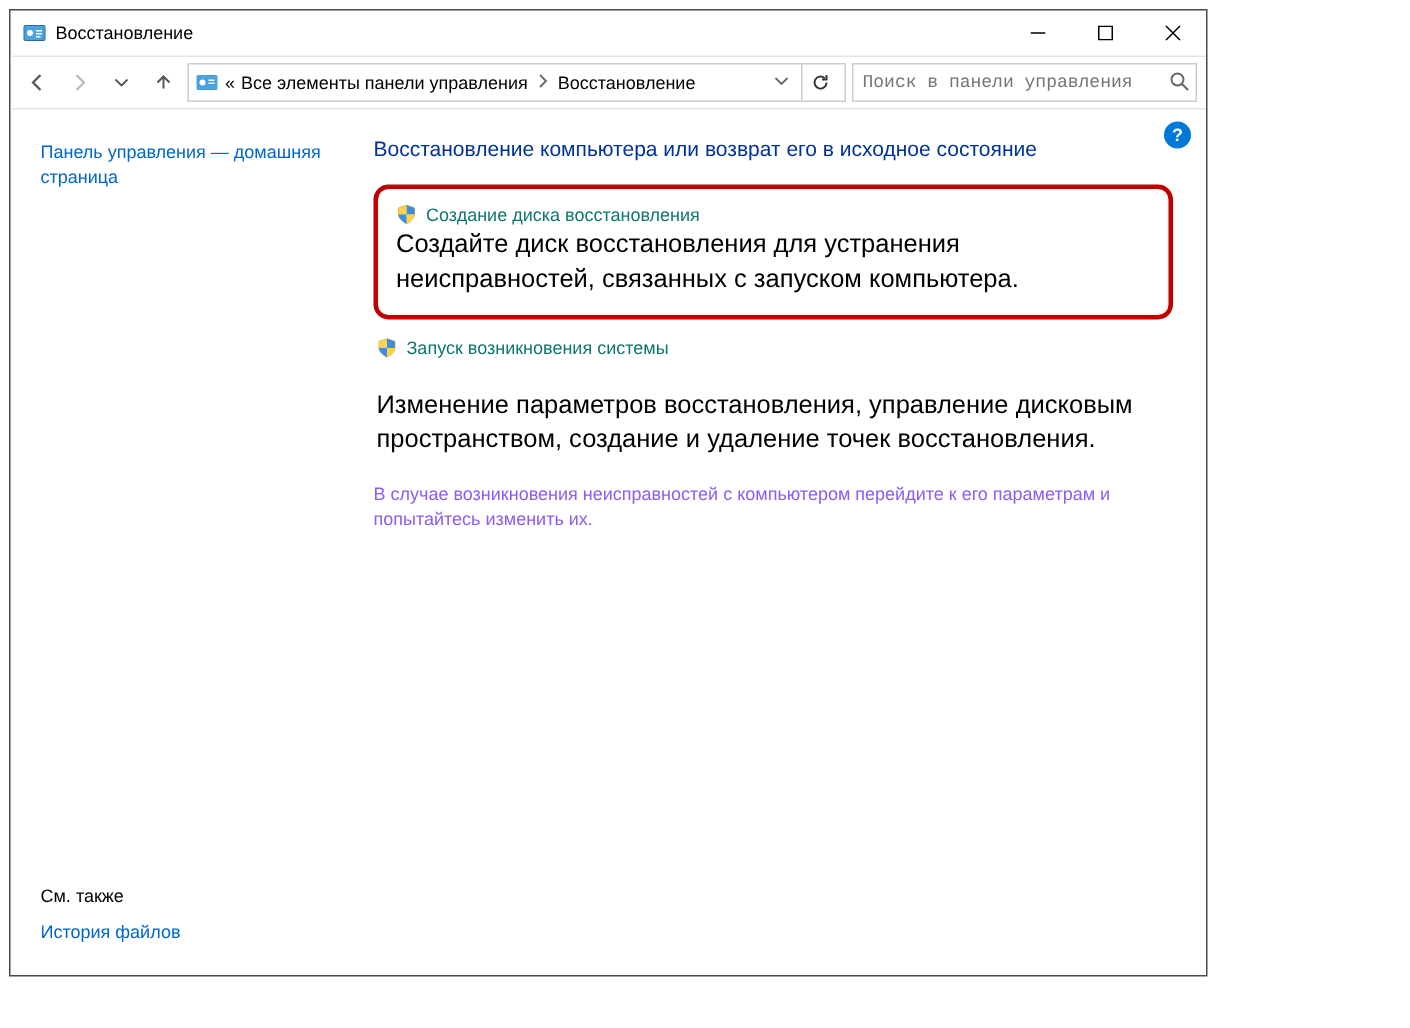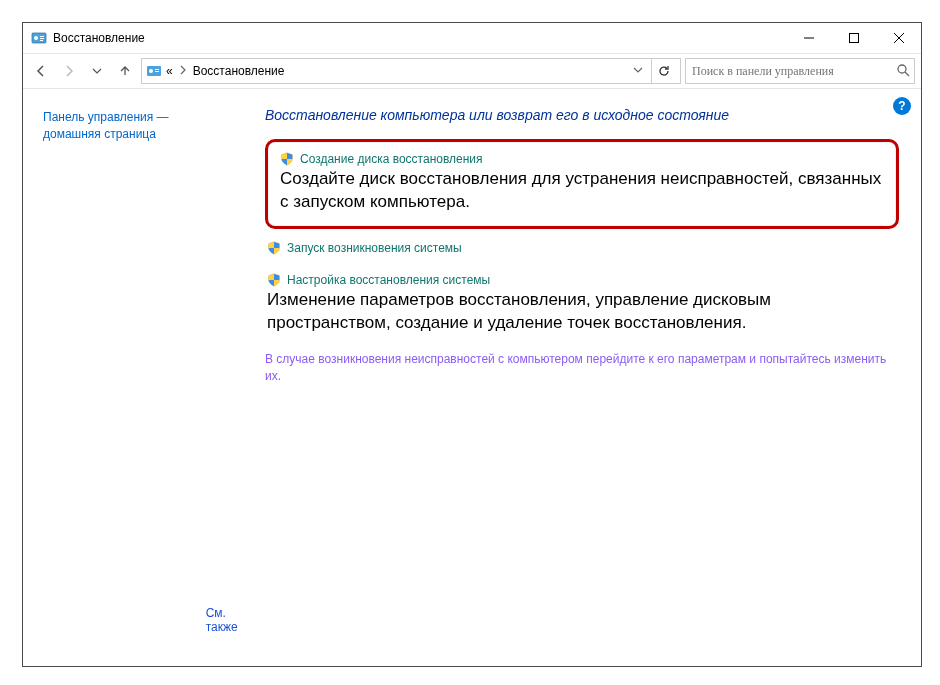--- a/index.html
+++ b/index.html
@@ -4,23 +4,23 @@
 <style>
   html, body {
     margin: 0;
     padding: 0;
     font-family: "Segoe UI", Tahoma, sans-serif;
     font-size: 12px;
     color: #000;
     background: #fff;
   }
   .window {
-    width: 900px;
+    width: 799px;
     height: 645px;
-    margin: 22px;
+    margin: 6px;
     border: 1px solid #4a4a4a;
     background: #fff;
     display: flex;
     flex-direction: column;
     box-sizing: border-box;
   }
   
   .titlebar {
     height: 30px;
     display: flex;
@@ -103,49 +103,49 @@
     display: flex;
     align-items: center;
     padding: 0 4px;
   }
   .searchbox input {
     border: none;
     outline: none;
     flex: 1;
     font-size: 12px;
     color: #8b5cf6;
-    font-family: Liberation Serif, serif;
+    font-family: Liberation Mono, monospace;
   }
   .searchbox .s-icon {
     color: #555;
   }
   
   .body {
     flex: 1;
     display: flex;
     min-height: 0;
   }
   .leftpane {
     width: 200px;
     padding: 20px 12px 12px 20px;
     display:flex;
-    flex-direction:row;
+    flex-direction:column;
   }
   .leftpane a.home-link {
     color: #0066cc;
     text-decoration: none;
     font-size: 12px;
     line-height: 1.4;
   }
   .left-bottom {
     margin-top: auto;
     padding-bottom: 10px;
   }
   .see-also {
-    color: #1d4ed8;
+    color: #000000;
     font-size: 12px;
     margin-bottom: 10px;
   }
   .file-history {
     color: #0066cc;
     font-size: 12px;
   }
   .mainpane {
     flex: 1;
     padding: 18px 22px 10px 10px;
@@ -162,21 +162,20 @@
     color: #fff;
     font-size: 12px;
     font-weight: bold;
     display:flex;align-items:center;justify-content:center;
   }
   h1.page-heading {
     color: #003399;
     font-weight: normal;
     font-size: 14px;
     margin: 0 0 16px 0;
-    font-style: italic;
   }
   .item {
     margin-bottom: 14px;
     padding: 2px 2px;
   }
   .item-title-row {
     display: flex;
     align-items: center;
     gap: 6px;
   }
@@ -278,20 +277,21 @@
     <div class="addressbar">
       <span class="cp-icon">
         <svg viewBox="0 0 16 16" width="16" height="16">
           <rect x="1" y="3" width="14" height="10" rx="1" fill="#4aa3df"></rect>
           <circle cx="5" cy="8" r="2" fill="#fff"></circle>
           <rect x="9" y="6" width="4" height="1" fill="#fff"></rect>
           <rect x="9" y="8" width="4" height="1" fill="#fff"></rect>
         </svg>
       </span>
       <span>«</span>
+      <span>Все элементы панели управления</span>
       <span class="crumb-sep">
         <svg width="8" height="10">
             <path d="M2 1 L6 5 L2 9" fill="none" stroke="#666" stroke-width="1.2"></path>
           </svg>
       </span>
       <span>Восстановление</span>
       <span class="addr-spacer"></span>
       <span class="addr-drop">
         <svg width="10" height="10">
             <path d="M1 3 L5 7 L9 3" fill="none" stroke="#666" stroke-width="1.2"></path>
@@ -315,20 +315,21 @@
       </span>
     </div>
   </div>
 
   <div class="body">
 
     <div class="leftpane">
       <a href="#" class="home-link">Панель управления — домашняя страница</a>
       <div class="left-bottom">
         <div class="see-also">См. также</div>
+        <div class="file-history">История файлов</div>
       </div>
     </div>
 
     <div class="mainpane">
       <div class="help-icon">?</div>
 
       <h1 class="page-heading">Восстановление компьютера или возврат его в исходное состояние</h1>
 
       <div class="highlight-box">
         <div class="item">
@@ -357,32 +358,20 @@
               <path d="M8 8 L2 8 V3 L8 1 Z" fill="#ffd24a"></path>
               <path d="M8 8 L14 8 C14 12 8 15 8 15 Z" fill="#ffd24a"></path>
               <path d="M8 8 L2 8 C2 12 8 15 8 15 Z" fill="#3a8ee6"></path>
             </svg>
           </span>
           <span class="item-title">Запуск возникновения системы</span>
         </div>
       </div>
 
       <div class="item">
-        <div class="item-title-row">
-          <span class="shield-icon">
-            <svg viewBox="0 0 16 16" width="14" height="14">
-              <path d="M8 1 L14 3 V8 C14 12 8 15 8 15 C8 15 2 12 2 8 V3 Z" fill="#ffd24a" stroke="#c08a00" stroke-width="0.6"></path>
-              <path d="M8 1 L14 3 V8 L8 8 Z" fill="#3a8ee6"></path>
-              <path d="M8 8 L2 8 V3 L8 1 Z" fill="#ffd24a"></path>
-              <path d="M8 8 L14 8 C14 12 8 15 8 15 Z" fill="#ffd24a"></path>
-              <path d="M8 8 L2 8 C2 12 8 15 8 15 Z" fill="#3a8ee6"></path>
-            </svg>
-          </span>
-          <span class="item-title">Настройка восстановления системы</span>
-        </div>
         <div class="item-desc">Изменение параметров восстановления, управление дисковым пространством, создание и удаление точек восстановления.</div>
       </div>
 
       <div class="footer-link">В случае возникновения неисправностей с компьютером перейдите к его параметрам и попытайтесь изменить их.</div>
 
     </div>
   </div>
 
 </div>
 

